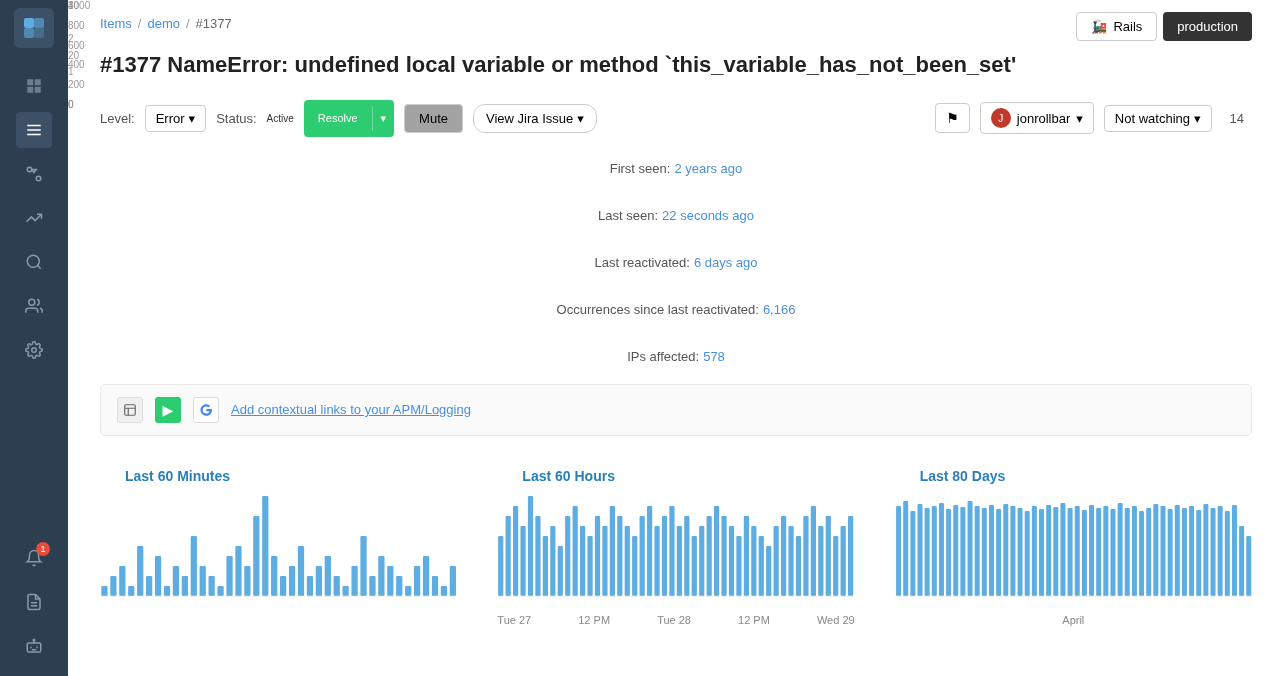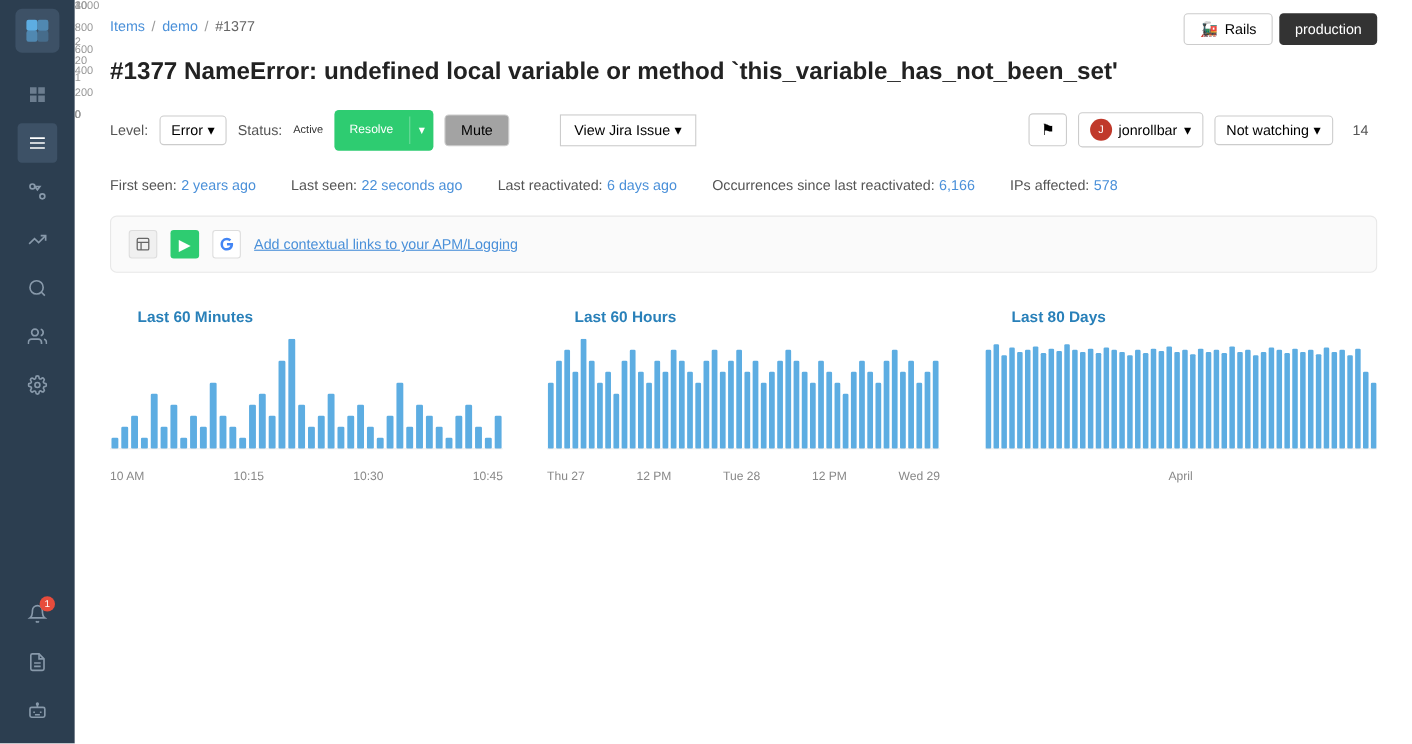--- a/index.html
+++ b/index.html
@@ -124,25 +124,25 @@
       border: 1px solid #ccc;
       background: #a3a3a3;
       border-radius: 4px;
       padding: 6px 14px;
       font-size: 13px;
       cursor: pointer;
     }
     .jira-btn {
       border: 1px solid #ccc;
       background: #fff;
-      border-radius: 0;
+      border-radius: 12px;
       padding: 6px 12px;
       font-size: 13px;
       cursor: pointer;
-      display: flex; align-items: flex-end; gap: 4px; margin-left: 36px;
+      display: flex; align-items: flex-end; gap: 4px;
     }
     .controls-spacer { flex: 1; }
     .flag-btn {
       border: 1px solid #ccc;
       background: #fff;
       border-radius: 4px;
       padding: 6px 10px;
       cursor: pointer;
       font-size: 14px;
     }
@@ -175,20 +175,21 @@
     }
 
     
     .stats-row {
       display: flex;
       align-items: center;
       gap: 32px;
       margin-bottom: 20px;
       font-size: 13px;
       color: #555;
+      flex-direction: column;
     }
     .stats-row a { color: #4a90d9; text-decoration: none; }
     .stat-item { display: flex; align-items: center; gap: 4px; }
 
     
     .integration-row {
       display: flex;
       align-items: center;
       gap: 12px;
       margin-bottom: 32px;
@@ -489,26 +490,20 @@
               <rect x="241.125" y="70" width="5.25" height="30" fill="#5dade2" rx="1"></rect>
               <rect x="248.625" y="80" width="5.25" height="20" fill="#5dade2" rx="1"></rect>
               <rect x="256.125" y="90" width="5.25" height="10" fill="#5dade2" rx="1"></rect>
               <rect x="263.625" y="70" width="5.25" height="30" fill="#5dade2" rx="1"></rect>
               <rect x="271.125" y="60" width="5.25" height="40" fill="#5dade2" rx="1"></rect>
               <rect x="278.625" y="80" width="5.25" height="20" fill="#5dade2" rx="1"></rect>
               <rect x="286.125" y="90" width="5.25" height="10" fill="#5dade2" rx="1"></rect>
               <rect x="293.625" y="70" width="5.25" height="30" fill="#5dade2" rx="1"></rect>
               <line x1="0" y1="100" x2="300" y2="100" stroke="#ddd" stroke-width="0.5"></line>
             </svg>
-          <div class="chart-labels">
-            <span>10 AM</span>
-              <span>10:15</span>
-              <span>10:30</span>
-              <span>10:45</span>
-          </div>
         </div>
       </div>
     </div>
 
     <div class="chart-container">
       <div class="chart-title">Last 60 Hours</div>
       <div class="chart-with-yaxis">
         <div class="y-axis" style="width:28px;">
           <span>40</span>
             <span style="margin-top:auto">20</span>
@@ -560,21 +555,21 @@
               <rect x="257.1875" y="20" width="4.375" height="80" fill="#5dade2" rx="1"></rect>
               <rect x="263.4375" y="10" width="4.375" height="90" fill="#5dade2" rx="1"></rect>
               <rect x="269.6875" y="30" width="4.375" height="70" fill="#5dade2" rx="1"></rect>
               <rect x="275.9375" y="20" width="4.375" height="80" fill="#5dade2" rx="1"></rect>
               <rect x="282.1875" y="40" width="4.375" height="60" fill="#5dade2" rx="1"></rect>
               <rect x="288.4375" y="30" width="4.375" height="70" fill="#5dade2" rx="1"></rect>
               <rect x="294.6875" y="20" width="4.375" height="80" fill="#5dade2" rx="1"></rect>
               <line x1="0" y1="100" x2="300" y2="100" stroke="#ddd" stroke-width="0.5"></line>
             </svg>
           <div class="chart-labels">
-            <span>Thu 27</span>
+            <span>Tue 27</span>
               <span>12 PM</span>
               <span>Tue 28</span>
               <span>12 PM</span>
               <span>Wed 29</span>
           </div>
         </div>
       </div>
     </div>
 
     <div class="chart-container">

